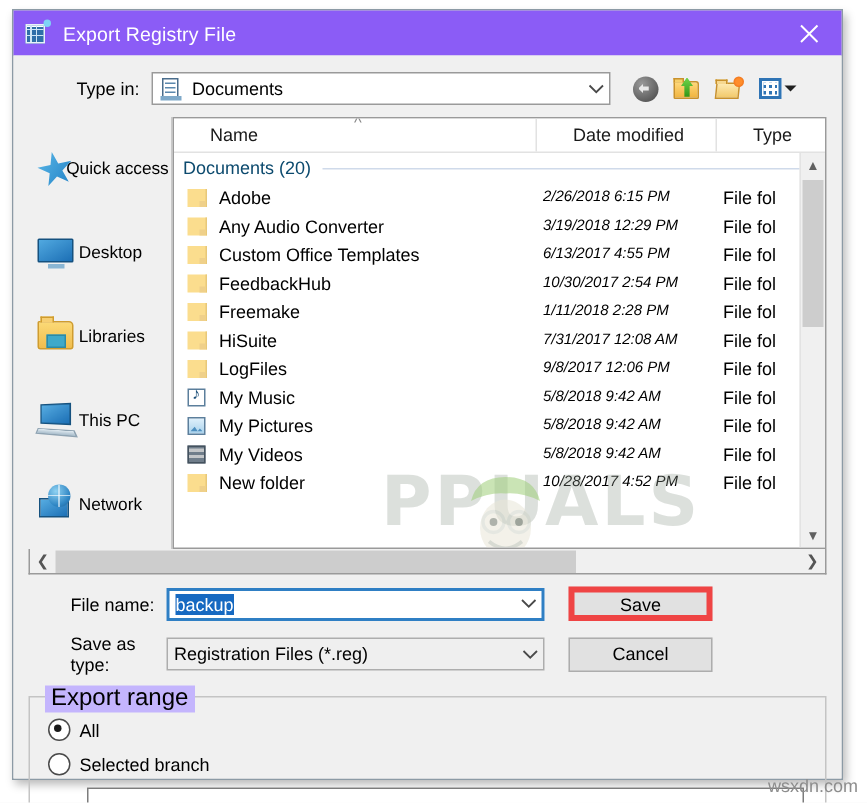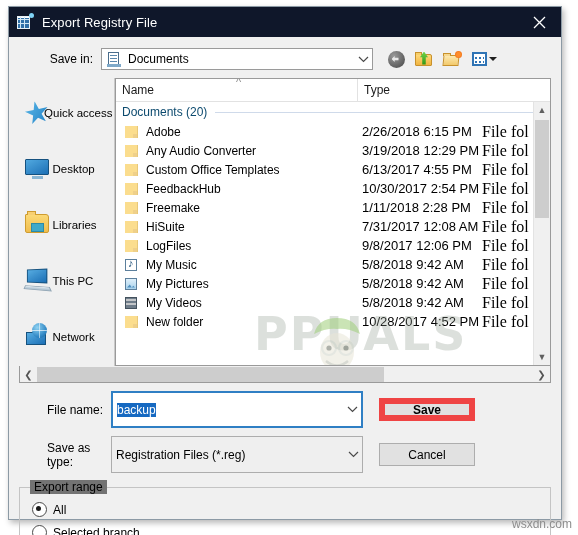--- a/index.html
+++ b/index.html
@@ -27,21 +27,21 @@
     height: 514px;
     background: #f0f0f0;
     border: 1px solid #8c9aa5;
     box-shadow: 2px 3px 6px rgba(0,0,0,0.28);
     box-sizing: border-box;
   }
 
   
   #titlebar {
     height: 30px;
-    background: #0f172a;
+    background: #8b5cf6;
     display: flex;
     align-items: center;
     position: relative;
   }
   #title-icon {
     width: 16px;
     height: 16px;
     margin-left: 8px;
     position: relative;
     flex: 0 0 auto;
@@ -104,21 +104,21 @@
     box-sizing: content-box;
   }
   #savein-label {
     width: 92px;
     text-align: right;
     padding-right: 8px;
     font-size: 12px;
     box-sizing: border-box;
   }
   #savein-combo {
-    width: 272px;
+    width: 306px;
     height: 22px;
     background: #ffffff;
     border: 1px solid #9a9a9a;
     display: flex;
     align-items: center;
     box-sizing: border-box;
     cursor: pointer;
   }
   #savein-icon {
     width: 16px; height: 16px;
@@ -444,21 +444,21 @@
     border-bottom: 1px solid #e2e2e2;
     flex: 0 0 auto;
     position: relative;
   }
   .col {
     display: flex;
     align-items: center;
     font-size: 12px;
     color: #1a1a1a;
     border-right: 1px solid #e2e2e2;
-    padding-left: 6px;
+    padding-left: 24px;
     box-sizing: border-box;
     cursor: pointer;
     position: relative;
   }
   .col-name { width: 242px; }
   .col-date { width: 120px; }
   .col-type { width: 62px; border-right: none; }
   .sort-caret {
     position: absolute;
     left: 120px; top: -3px;
@@ -495,33 +495,33 @@
     width: 242px;
     display: flex;
     align-items: center;
     box-sizing: border-box;
     padding-left: 8px;
     overflow: hidden;
     white-space: nowrap;
   }
   .cell-date {
     width: 120px;
-    font-size: 13px;
+    font-size: 10px;
     box-sizing: border-box;
     padding-left: 4px;
     white-space: nowrap;
+    font-style: italic;
   }
   .cell-type {
     width: 62px;
-    font-size: 16px;
+    font-size: 12px;
     box-sizing: border-box;
     padding-left: 4px;
     overflow: hidden;
     white-space: nowrap;
-    font-family: Liberation Serif, serif;
   }
   .row-icon {
     width: 16px; height: 14px;
     margin-right: 6px;
     position: relative;
     flex: 0 0 auto;
   }
   .fi-folder {
     position: absolute;
     left: 1px; top: 1px;
@@ -651,21 +651,21 @@
     padding: 0 10px;
   }
   .form-label {
     width: 92px;
     font-size: 12px;
     box-sizing: border-box;
     padding-left: 28px;
   }
   .form-combo {
     width: 252px;
-    height: 37px;
+    height: 22px;
     border: 1px solid #7c7c7c;
     background: #ffffff;
     display: flex;
     align-items: center;
     box-sizing: border-box;
     cursor: text;
   }
   .form-combo.focused {
     border: 2px solid #2f7fc4;
   }
@@ -690,38 +690,37 @@
     border: 1px solid #adadad;
     font-size: 12px;
     display: flex;
     align-items: center;
     justify-content: center;
     cursor: pointer;
     box-sizing: border-box;
     font-family: "Liberation Sans", sans-serif;
   }
   .form-btn.default {
-    border: 6px solid #ef4444;
-    font-weight: bold;
+    border: 4px solid #ef4444;
   }
 
   
   #export-group {
     margin: 14px 10px 0 10px;
     border: 1px solid #c4c4c4;
     position: relative;
     height: 84px;
     box-sizing: border-box;
   }
   #export-legend {
     position: absolute;
     left: 10px; top: -8px;
-    background: #737373;
+    background: #c4b5fd;
     padding: 0 4px;
-    font-size: 12px;
+    font-size: 16px;
   }
   .radio-row {
     display: flex;
     align-items: center;
     margin-left: 12px;
     cursor: pointer;
   }
   .radio-row.r1 { margin-top: 14px; }
   .radio-row.r2 { margin-top: 8px; }
   .radio {
@@ -799,21 +798,21 @@
     <div id="close-button">
       <svg width="13" height="13" viewBox="0 0 13 13" aria-hidden="true">
         <path d="M1 1 L12 12 M12 1 L1 12" stroke="#ffffff" stroke-width="1.3" fill="none"></path>
       </svg>
     </div>
   </div>
 
   <div id="dialog-body">
 
     <div id="savein-row">
-      <div id="savein-label">Save in:</div>
+      <div id="savein-label">Type in:</div>
       <div id="savein-combo">
         <div id="savein-icon">
           <div class="doc-ico"></div>
         </div>
         <div id="savein-value">Documents</div>
         <div class="combo-arrow">
           <svg width="11" height="7" viewBox="0 0 11 7">
               <path d="M1 1 L5.5 5.5 L10 1" stroke="#4a4a4a" stroke-width="1.2" fill="none"></path>
             </svg>
         </div>
@@ -877,20 +876,23 @@
             </div>
           <div class="place-label">Network</div>
         </div>
       </div>
 
       <div id="filelist-wrap">
         <div id="col-header">
           <div class="col col-name">
             <span>Name</span>
             <span class="sort-caret">^</span>
+          </div>
+          <div class="col col-date">
+            <span>Date modified</span>
           </div>
           <div class="col col-type">
             <span>Type</span>
           </div>
         </div>
 
         <div id="rows-scroll">
           <div id="group-header">
             <span>Documents (20)</span>
             <span class="grp-line"></span>

